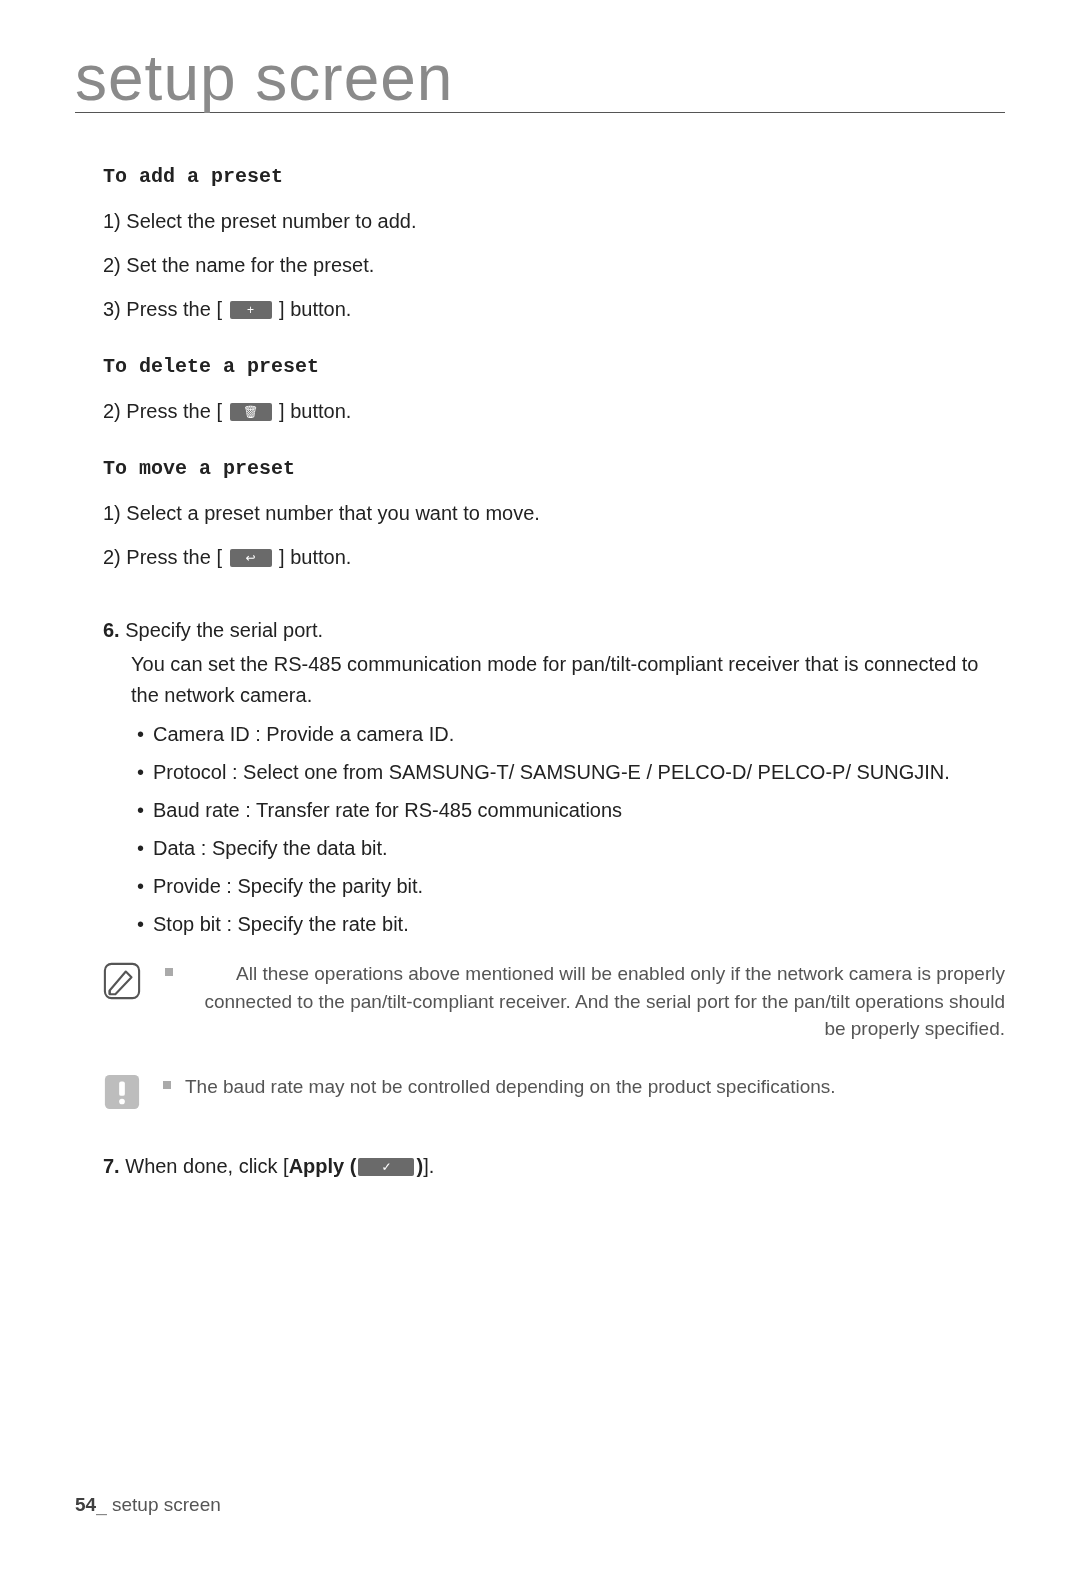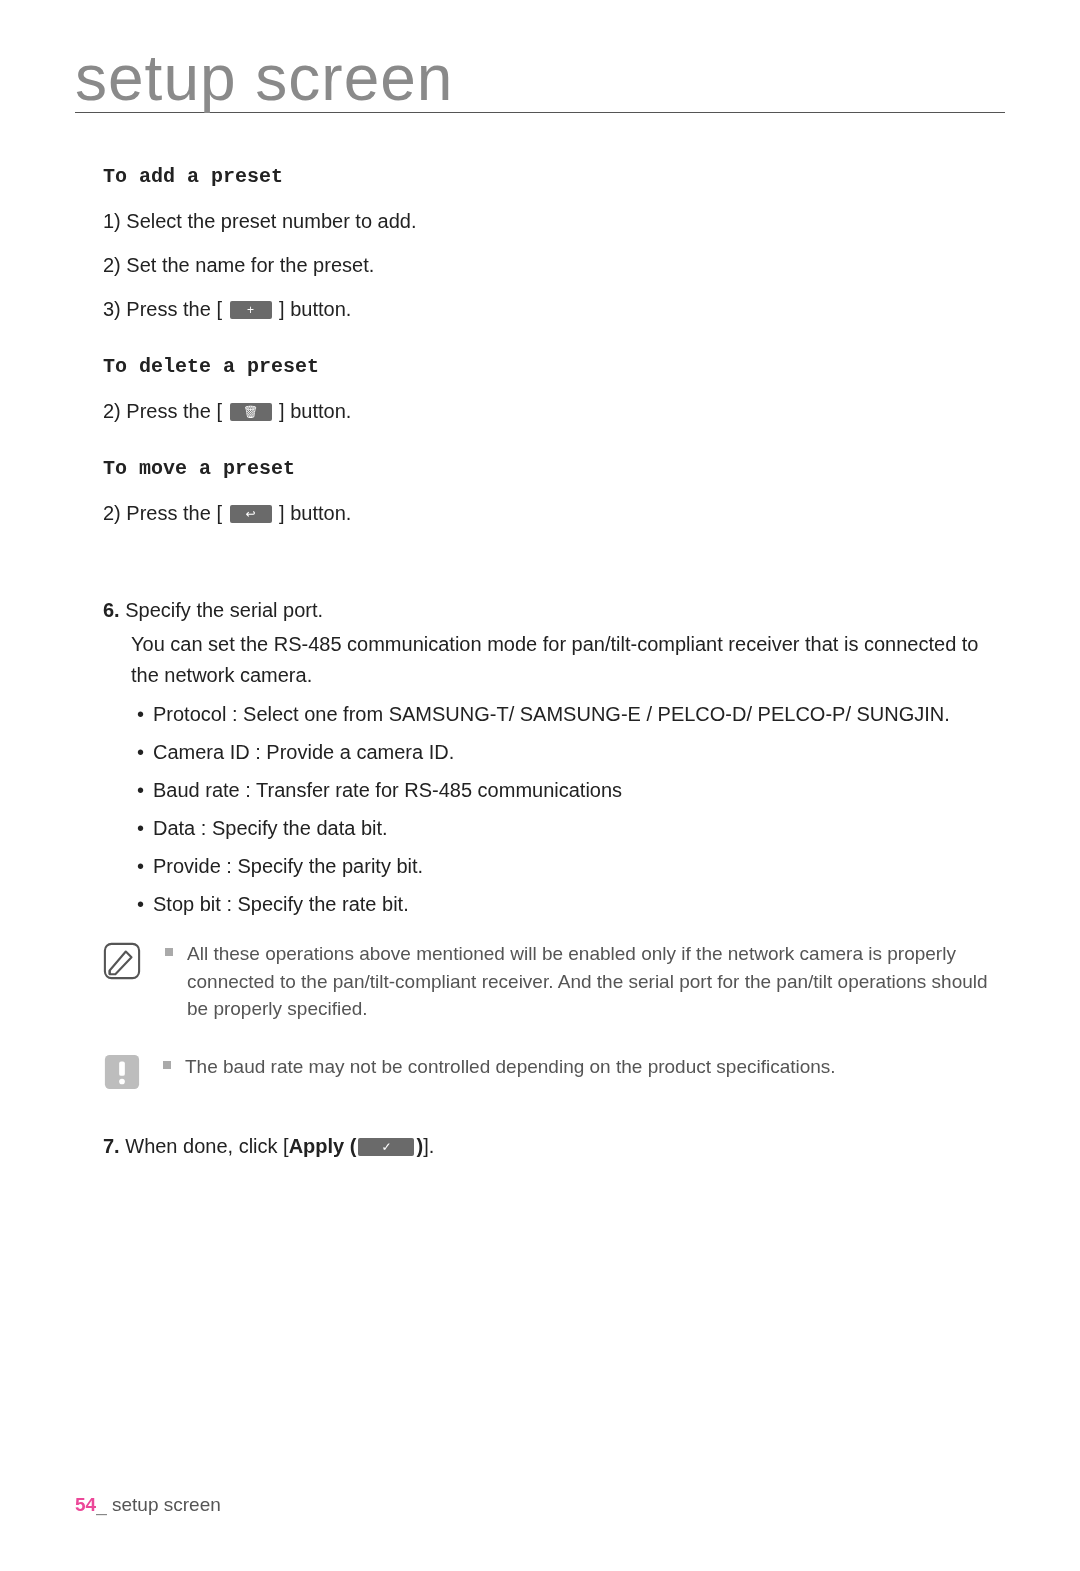--- a/index.html
+++ b/index.html
@@ -56,21 +56,21 @@
       text-align: center;
       line-height: 18px;
       margin: 0 2px;
       position: relative;
       top: -1px;
     }
     .inline-btn-apply {
       width: 56px;
     }
     .num-item {
-      margin-top: 66px;
+      margin-top: 42px;
       margin-bottom: 10px;
       padding-left: 0;
     }
     .num-label {
       font-weight: bold;
     }
     .num-desc {
       padding-left: 28px;
       margin-top: 3px;
     }
@@ -87,20 +87,21 @@
       content: "•";
       position: absolute;
       left: 6px;
       top: 0;
     }
     .note-block {
       display: flex;
       align-items: flex-start;
       margin-top: 20px;
       gap: 24px;
+      text-align: right;
     }
     .note-icon {
       flex-shrink: 0;
       width: 38px;
       height: 38px;
       margin-top: 2px;
     }
     .note-text-wrap {
       flex: 1;
       font-family: Arial, Helvetica, sans-serif;
@@ -138,21 +139,21 @@
     }
     .footer {
       position: absolute;
       bottom: 55px;
       left: 75px;
       font-size: 19px;
       color: #555;
     }
     .footer-num {
       font-weight: bold;
-      color: #ec4899;
+      color: #404040;
     }
     .footer-sep {
       color: #888;
     }
     .bold {
       font-weight: bold;
     }
   </style>
 </head>
 <body>
@@ -171,33 +172,34 @@
   </div>
 
   <div class="section-heading">To delete a preset</div>
   <div class="step">
     <span>2) Press the [</span>
     <span class="inline-btn">🗑</span>
     <span>] button.</span>
   </div>
 
   <div class="section-heading">To move a preset</div>
+  <div class="step">1) Select a preset number that you want to move.</div>
   <div class="step">
     <span>2) Press the [</span>
     <span class="inline-btn">↩</span>
     <span>] button.</span>
   </div>
 
   <div class="num-item">
     <span class="num-label">6.</span>
     <span>Specify the serial port.</span>
     <div class="num-desc">You can set the RS-485 communication mode for pan/tilt-compliant receiver that is connected to the network camera.</div>
     <div class="bullet-list">
+      <div class="bullet-item">Camera ID : Provide a camera ID.</div>
       <div class="bullet-item">Protocol : Select one from SAMSUNG-T/ SAMSUNG-E / PELCO-D/ PELCO-P/ SUNGJIN.</div>
-      <div class="bullet-item">Camera ID : Provide a camera ID.</div>
       <div class="bullet-item">Baud rate : Transfer rate for RS-485 communications</div>
       <div class="bullet-item">Data : Specify the data bit.</div>
       <div class="bullet-item">Provide : Specify the parity bit.</div>
       <div class="bullet-item">Stop bit : Specify the rate bit.</div>
     </div>
   </div>
 
   <div class="note-block">
     <div class="note-icon">
       <svg viewBox="0 0 40 40" width="38" height="38">

